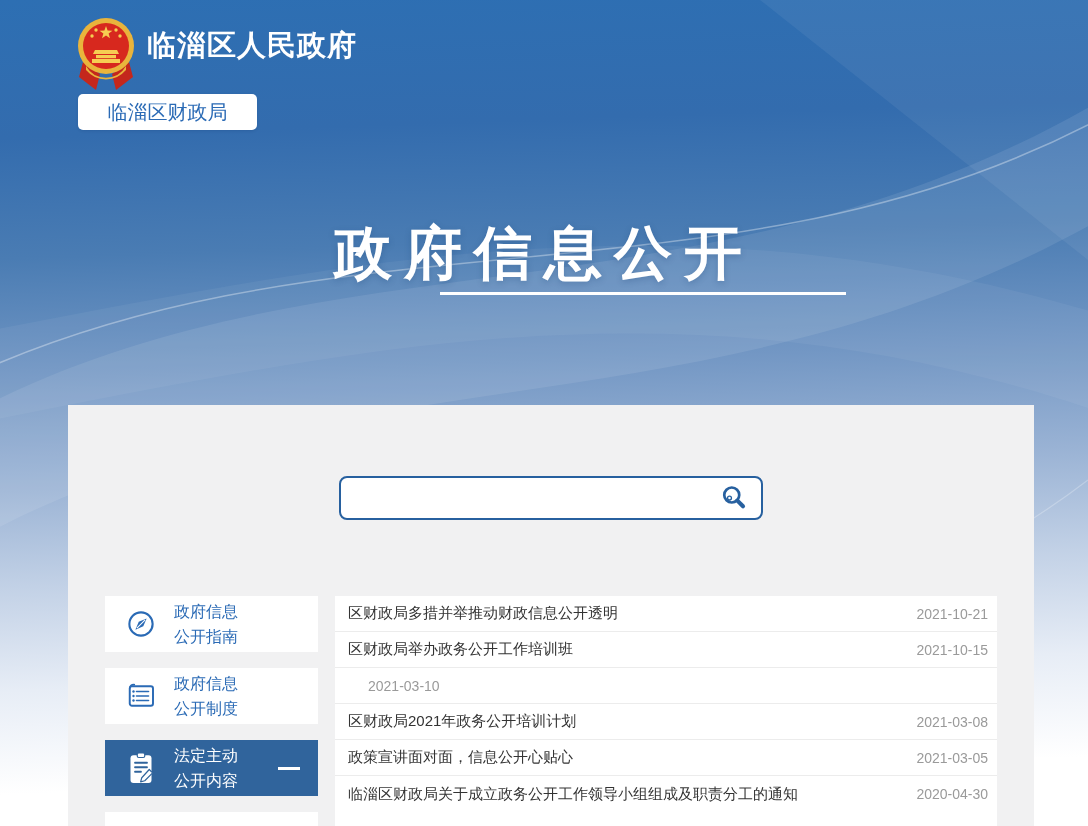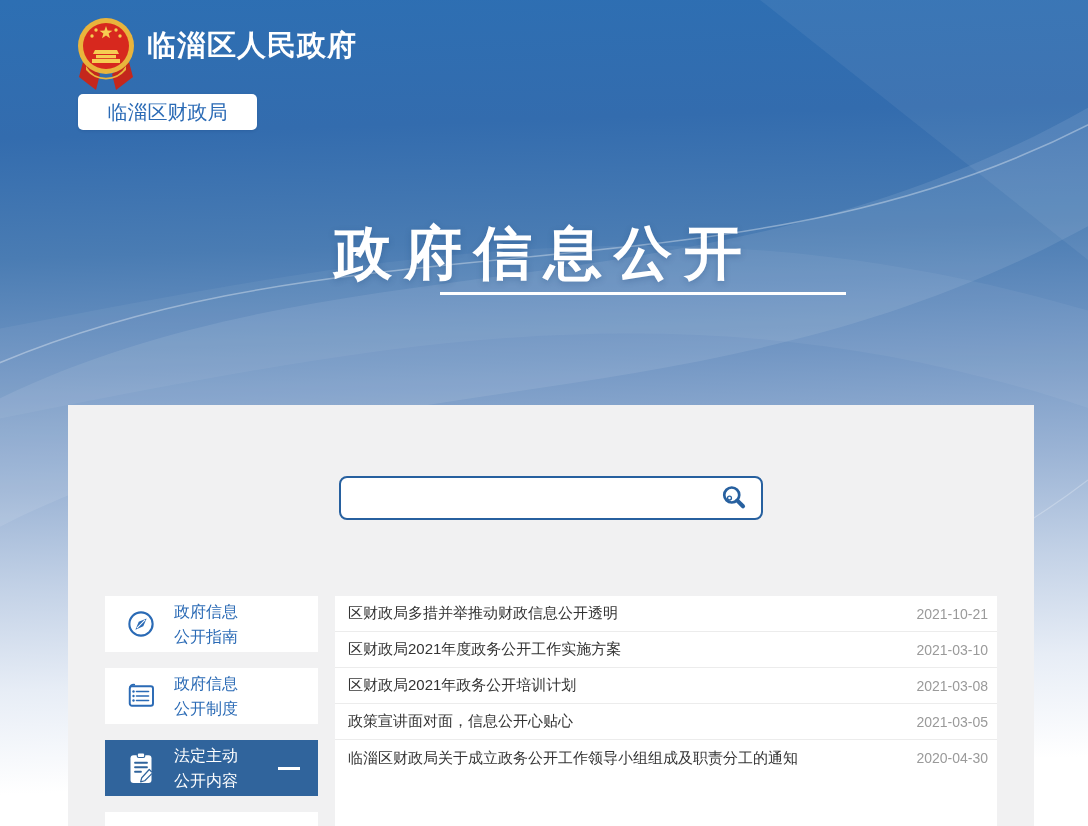--- a/index.html
+++ b/index.html
@@ -198,21 +198,24 @@
 
     </div>
 
     <div class="news">
 
       <div class="news-row">
         <span class="news-title">区财政局多措并举推动财政信息公开透明</span>
         <span class="news-date">2021-10-21</span>
       </div>
       <div class="news-row">
-        <span class="news-title">区财政局2021年度政务公开工作实施方案</span>
+        <span class="news-title">区财政局举办政务公开工作培训班</span>
+        <span class="news-date">2021-10-15</span>
+      </div>
+      <div class="news-row">
         <span class="news-date">2021-03-10</span>
       </div>
       <div class="news-row">
         <span class="news-title">区财政局2021年政务公开培训计划</span>
         <span class="news-date">2021-03-08</span>
       </div>
       <div class="news-row">
         <span class="news-title">政策宣讲面对面，信息公开心贴心</span>
         <span class="news-date">2021-03-05</span>
       </div>

